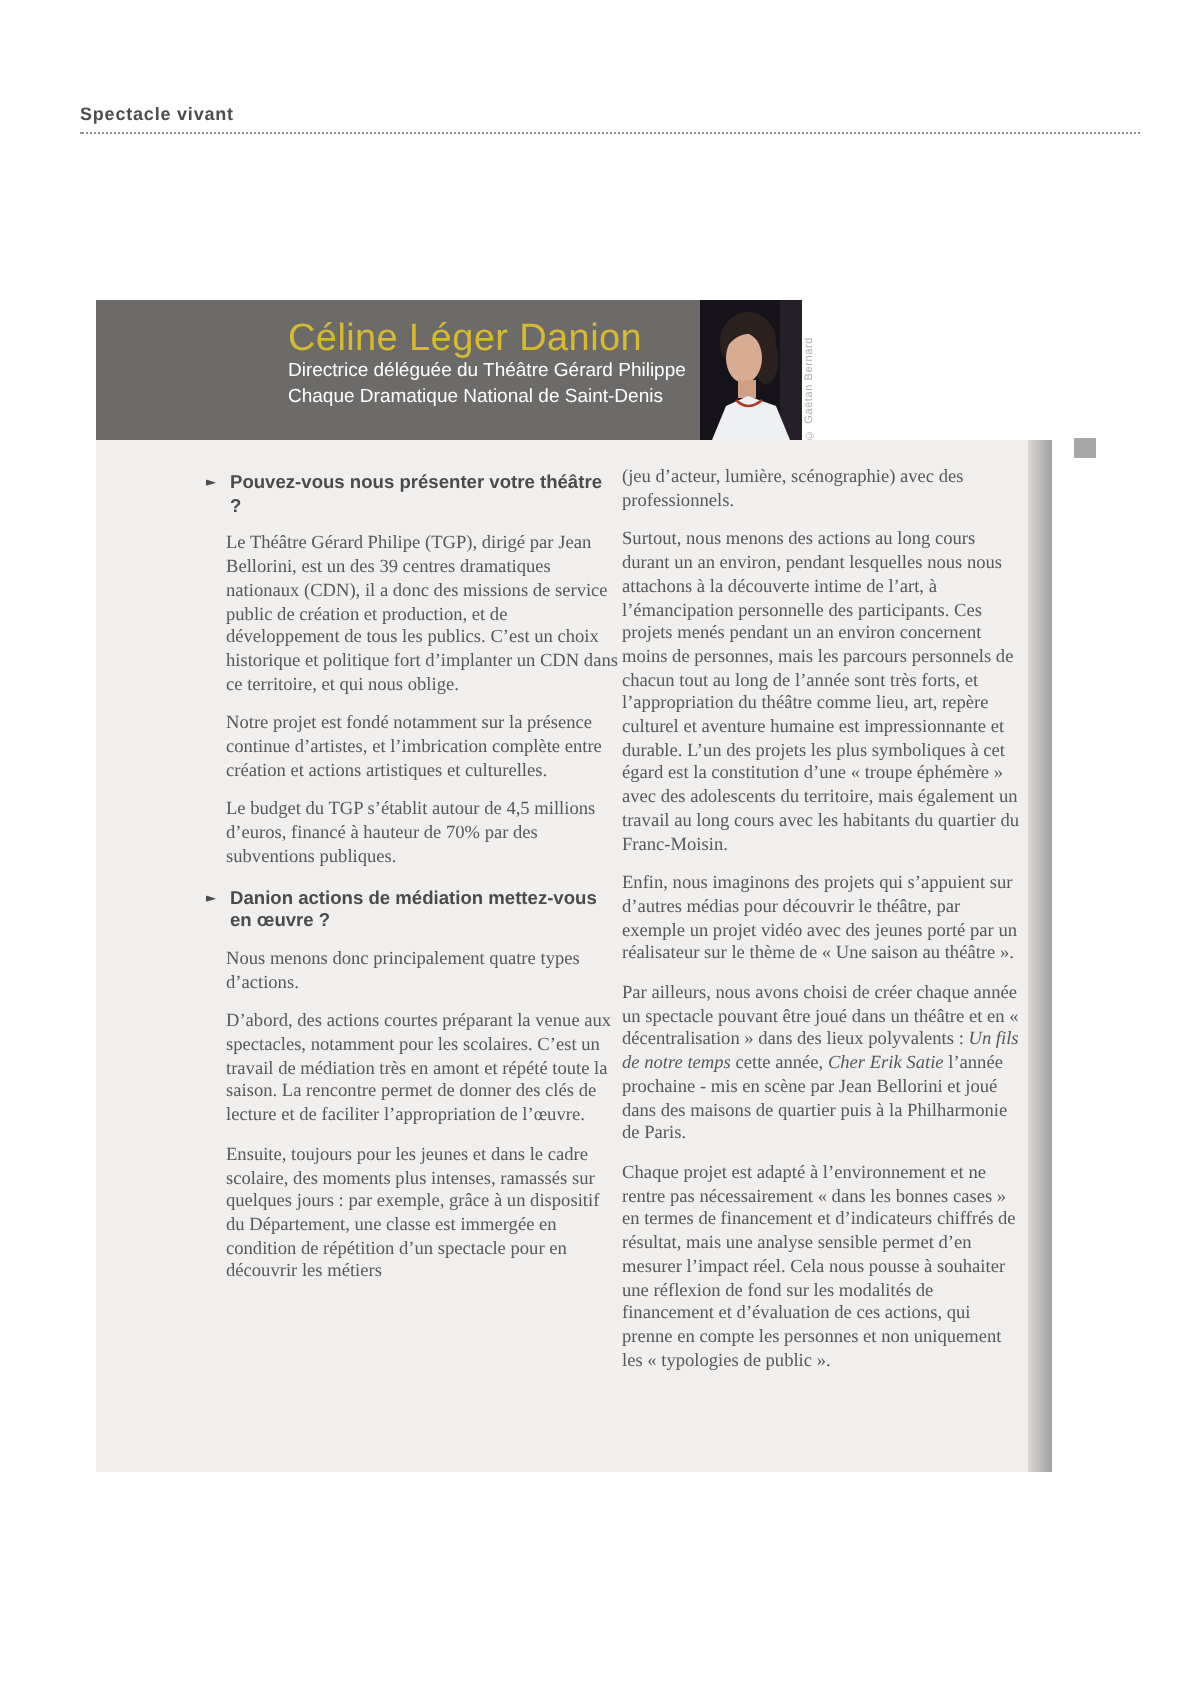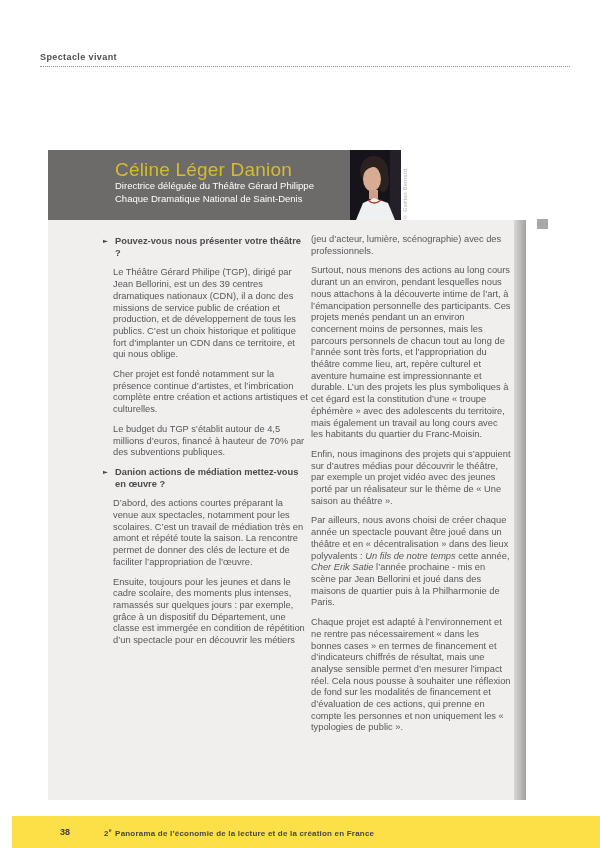--- a/index.html
+++ b/index.html
@@ -1,30 +1,30 @@
 <!DOCTYPE html>
 <html><head>
 <meta charset="utf-8">
 <style>
   html,body{margin:0;padding:0;background:#ffffff;}
   .page{
-    position:relative;width:600px;height:848px;margin:0 auto;
+    position:relative;width:600px;height:736px;margin:0 auto;
     background:#ffffff;overflow:hidden;
     font-family:"Liberation Sans",sans-serif;color:#57585a;
   }
   
   .running-head{
     position:absolute;left:40px;top:52px;width:530px;
     font-size:9px;font-weight:bold;letter-spacing:.4px;color:#4d4d4d;
     padding-bottom:4px;border-bottom:1px dotted #8f8f8f;
   }
   
   .profile-box{
     position:absolute;left:48px;top:150px;width:302px;height:70px;
-    background:#6c6b69;box-sizing:border-box;padding:10px 0 0 67px;
+    background:#6c6b69;box-sizing:border-box;padding:10px 0 0 96px;
   }
   .profile-name{
     margin:0;font-size:19px;font-weight:normal;line-height:20px;
     color:#d6bb30;letter-spacing:.2px;
   }
   .profile-role{
     font-size:9.5px;font-weight:normal;line-height:12.5px;color:#ffffff;
   }
   .profile-photo{
     position:absolute;left:350px;top:150px;width:51px;height:70px;
@@ -46,21 +46,21 @@
   .page-tab{
     position:absolute;left:537px;top:219px;width:11px;height:10px;
     background:#a8a7a5;
   }
   
   .col{
     position:absolute;top:234px;font-size:9.3px;line-height:11.7px;color:#57585a;
   }
   .col-left{left:103px;width:206px;}
   .col-right{left:311px;width:201px;}
-  .para{margin:0 0 8px 0;}
+  .para{margin:0 0 8px 0;font-family:Liberation Serif, serif;}
   .col-left .para{margin-left:10px;}
   .question{display:flex;margin:2px 0 8px 0;}
   .q-bullet{
     flex:0 0 12px;font-family:"DejaVu Sans",sans-serif;
     font-size:6.5px;line-height:11.7px;color:#4a4b4d;
   }
   .q-text{font-weight:bold;color:#4a4b4d;}
   .para i{font-style:italic;}
   
   .footer-bar{
@@ -109,26 +109,27 @@
   </div>
 
   <div class="page-tab"></div>
 
   <div class="col col-left">
       <div class="question">
         <span class="q-bullet">►</span>
         <span class="q-text">Pouvez-vous nous présenter votre théâtre ?</span>
       </div>
       <p class="para"><span>Le Théâtre Gérard Philipe (TGP), dirigé par Jean Bellorini, est un des 39 centres dramatiques nationaux (CDN), il a donc des missions de service public de création et production, et de développement de tous les publics. C’est un choix historique et politique fort d’implanter un CDN dans ce territoire, et qui nous oblige.</span></p>
-      <p class="para"><span>Cher projet est fondé notamment sur la présence continue d’artistes, et l’imbrication complète entre création et actions artistiques et culturelles.</span></p>
+      <p class="para"><span>Notre projet est fondé notamment sur la présence continue d’artistes, et l’imbrication complète entre création et actions artistiques et culturelles.</span></p>
       <p class="para"><span>Le budget du TGP s’établit autour de 4,5 millions d’euros, financé à hauteur de 70% par des subventions publiques.</span></p>
       <div class="question">
         <span class="q-bullet">►</span>
         <span class="q-text">Danion actions de médiation mettez-vous en œuvre ?</span>
       </div>
+      <p class="para"><span>Nous menons donc principalement quatre types d’actions.</span></p>
       <p class="para"><span>D’abord, des actions courtes préparant la venue aux spectacles, notamment pour les scolaires. C’est un travail de médiation très en amont et répété toute la saison. La rencontre permet de donner des clés de lecture et de faciliter l’appropriation de l’œuvre.</span></p>
       <p class="para"><span>Ensuite, toujours pour les jeunes et dans le cadre scolaire, des moments plus intenses, ramassés sur quelques jours : par exemple, grâce à un dispositif du Département, une classe est immergée en condition de répétition d’un spectacle pour en découvrir les métiers</span></p>
     </div>
   <div class="col col-right">
       <p class="para"><span>(jeu d’acteur, lumière, scénographie) avec des professionnels.</span></p>
       <p class="para"><span>Surtout, nous menons des actions au long cours durant un an environ, pendant lesquelles nous nous attachons à la découverte intime de l’art, à l’émancipation personnelle des participants. Ces projets menés pendant un an environ concernent moins de personnes, mais les parcours personnels de chacun tout au long de l’année sont très forts, et l’appropriation du théâtre comme lieu, art, repère culturel et aventure humaine est impressionnante et durable. L’un des projets les plus symboliques à cet égard est la constitution d’une « troupe éphémère » avec des adolescents du territoire, mais également un travail au long cours avec les habitants du quartier du Franc-Moisin.</span></p>
       <p class="para"><span>Enfin, nous imaginons des projets qui s’appuient sur d’autres médias pour découvrir le théâtre, par exemple un projet vidéo avec des jeunes porté par un réalisateur sur le thème de « Une saison au théâtre ».</span></p>
       <p class="para"><span>Par ailleurs, nous avons choisi de créer chaque année un spectacle pouvant être joué dans un théâtre et en « décentralisation » dans des lieux polyvalents : </span><i>Un fils de notre temps</i><span> cette année, </span><i>Cher Erik Satie</i><span> l’année prochaine - mis en scène par Jean Bellorini et joué dans des maisons de quartier puis à la Philharmonie de Paris.</span></p>
       <p class="para"><span>Chaque projet est adapté à l’environnement et ne rentre pas nécessairement « dans les bonnes cases » en termes de financement et d’indicateurs chiffrés de résultat, mais une analyse sensible permet d’en mesurer l’impact réel. Cela nous pousse à souhaiter une réflexion de fond sur les modalités de financement et d’évaluation de ces actions, qui prenne en compte les personnes et non uniquement les « typologies de public ».</span></p>
     </div>

